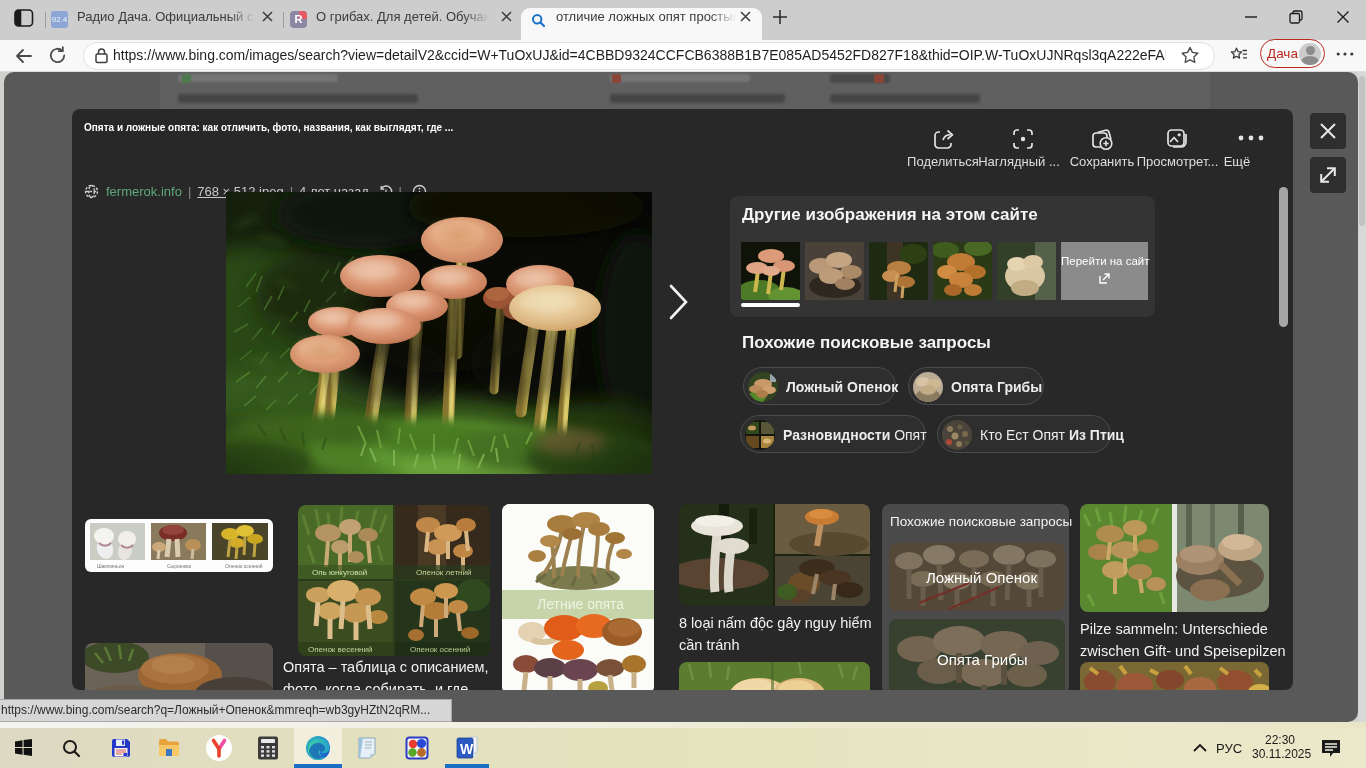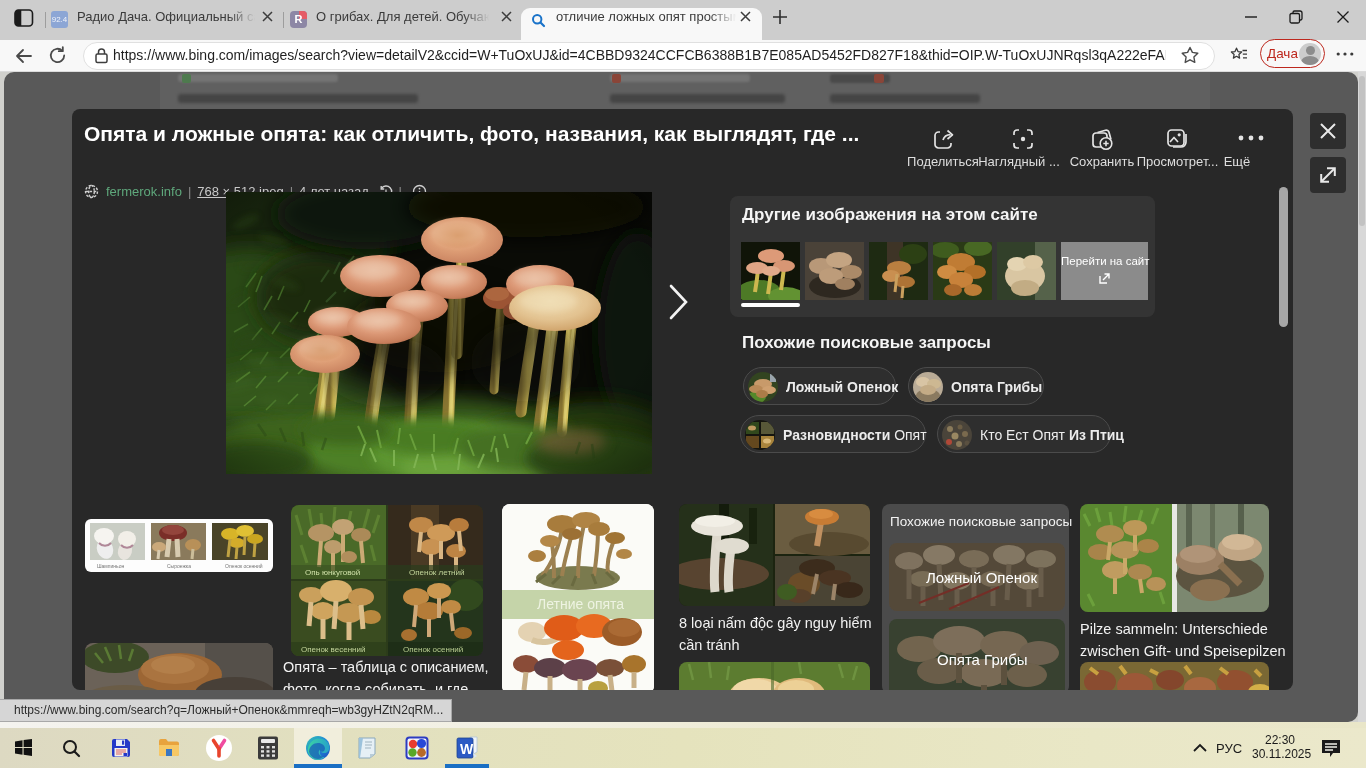--- a/index.html
+++ b/index.html
@@ -16,21 +16,21 @@
   #activetab { left:521px; top:8px; width:241px; height:32px; background:#f8f8f8; border-radius:9px 9px 0 0; }
 
   
   #pill { left:83px; top:42px; width:1132px; height:28px; background:#ffffff; border:1px solid #e0e0e0; border-radius:14px; }
   #url { left:113px; top:47px; width:1053px; font-size:14px; color:#1f1f1f; white-space:nowrap; overflow:hidden; }
 
   
   #page { left:0; top:72px; width:1366px; height:650px; background:#d1d1cd; overflow:hidden; }
   #panel { left:72px; top:37px; width:1221px; height:581px; background:#282828; border-radius:8px; overflow:hidden; }
   
-  #ptitle { left:12px; top:13px; font-size:21px; font-weight:bold; color:#ffffff; }
+  #ptitle { left:12px; top:13px; font-size:10px; font-weight:bold; color:#ffffff; }
   #meta { left:12px; top:29px; font-size:13px; color:#c9c9c9;margin-top:46px; }
 
   .metasep { color:#8a8a8a; padding:0 6px; }
   .u { text-decoration:underline; }
   .green { color:#5fa87c; }
 
   
   #sitecard { left:658px; top:87px; width:425px; height:121px; background:#343434; border-radius:8px; }
   #sitecard h3 { position:absolute; left:12px; top:9px; font-size:17px; color:#f5f5f5; }
   .thumb { top:46px; width:59px; height:58px; background:#777; }
@@ -42,21 +42,21 @@
   .chipimg { left:4px; top:4px; width:30px; height:30px; border-radius:50%; overflow:hidden; }
   .chiptext { top:10.5px; font-size:14px; white-space:nowrap; }
   .actlabel { font-size:13px; color:#dedede; text-align:center; }
 
   
   .tiletext { font-size:14.5px; color:#f2f2f2; line-height:22px; white-space:nowrap; }
   .ph { border-radius:8px; overflow:hidden; }
 
   
   #tooltip { left:0px; top:699px; width:452px; height:23px; background:#d6d6d6; border:1px solid #a8a8a8; border-left:none;
-     font-size:12px; color:#2b2b2b; line-height:21px; padding-left:14px; white-space:nowrap; overflow:hidden;}
+     font-size:12px; color:#2b2b2b; line-height:21px; padding-left:1px; white-space:nowrap; overflow:hidden;}
 
   
   #understrip { left:0; top:722px; width:1366px; height:6px; background:linear-gradient(90deg,#f4f3ef 0%,#f2f0e2 40%,#ece9d0 60%,#e9e6c8 100%); }
   #taskbar { left:0; top:728px; width:1366px; height:40px; background:linear-gradient(90deg,#ddd9c2 0%,#e2e0bf 25%,#e5e3bd 50%,#e9e7c6 80%,#ebe8cb 100%); }
   #clock { top:5px; text-align:center; font-size:12px; color:#1a1a1a; line-height:14px; white-space:nowrap; }
 </style>
 </head>
 <body>
 <div id="stage">
 
@@ -564,21 +564,21 @@
           <ellipse cx="30" cy="14" rx="34" ry="16" fill="#3d4a28"></ellipse>
           <path d="M20 4 l6 14 M34 2 l2 14 M48 6 l-4 12 M10 10 l8 10" stroke="#5a7a34" stroke-width="2.5"></path>
           <ellipse cx="95" cy="32" rx="42" ry="22" fill="#9c6634"></ellipse>
           <ellipse cx="90" cy="26" rx="34" ry="15" fill="#aa7440"></ellipse>
           <ellipse cx="88" cy="22" rx="22" ry="9" fill="#b5824c" opacity="0.8"></ellipse>
           <ellipse cx="150" cy="50" rx="40" ry="16" fill="#484038"></ellipse>
           <ellipse cx="40" cy="54" rx="40" ry="12" fill="#6a5c46"></ellipse>
         </svg>
       </div>
 
-      <div class="abs ph" style="left:219px;top:396px;width:192px;height:151px;">
+      <div class="abs ph" style="left:226px;top:396px;width:192px;height:151px;">
         <svg width="192" height="151" viewBox="0 0 192 151">
           <rect width="192" height="151" fill="#2c3c1a"></rect>
           <rect x="0" y="0" width="95" height="74" fill="#4a6a28"></rect>
           <path d="M5 10 l6 20 M18 4 l4 24 M30 8 l2 22 M44 2 l-2 24 M60 6 l-4 20 M78 4 l-6 22 M88 10 l-6 18 M10 40 l6 18 M80 40 l4 16" stroke="#5d8132" stroke-width="3"></path>
           <ellipse cx="30" cy="28" rx="13" ry="9" fill="#b59464"></ellipse>
             <ellipse cx="52" cy="22" rx="11" ry="8" fill="#c2a274"></ellipse>
           <ellipse cx="70" cy="30" rx="10" ry="7" fill="#ab8a58"></ellipse>
             <ellipse cx="42" cy="42" rx="9" ry="7" fill="#bc9c6c"></ellipse>
           <path d="M30 36 l-2 26 M52 29 l0 28 M70 36 l2 22 M42 48 l0 18" stroke="#caaa74" stroke-width="4"></path>
           <ellipse cx="58" cy="52" rx="8" ry="6" fill="#b08e5c"></ellipse>

